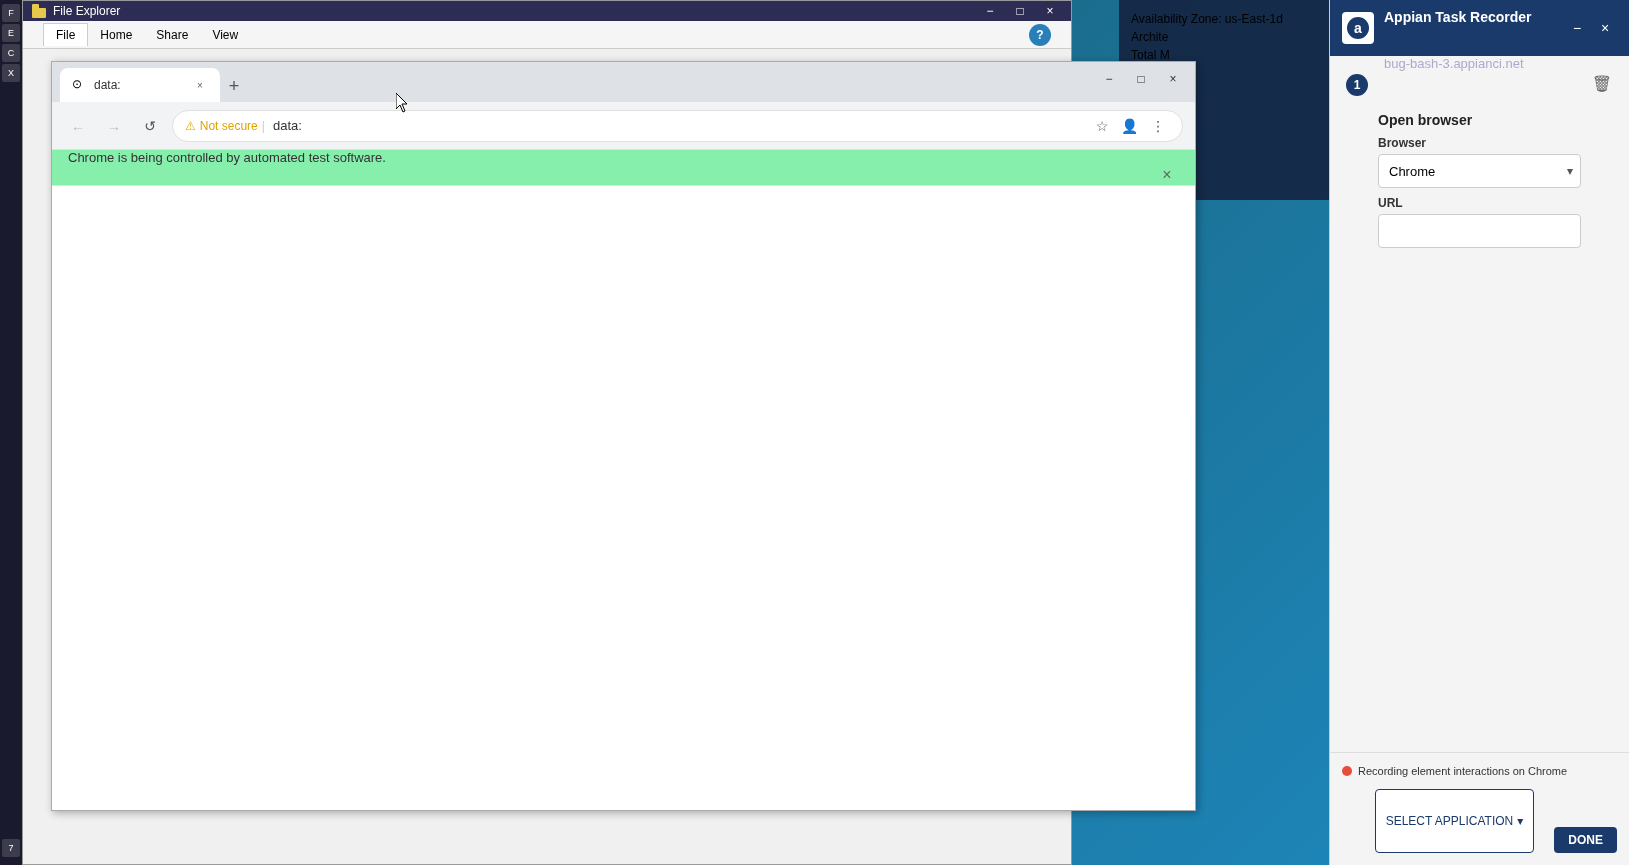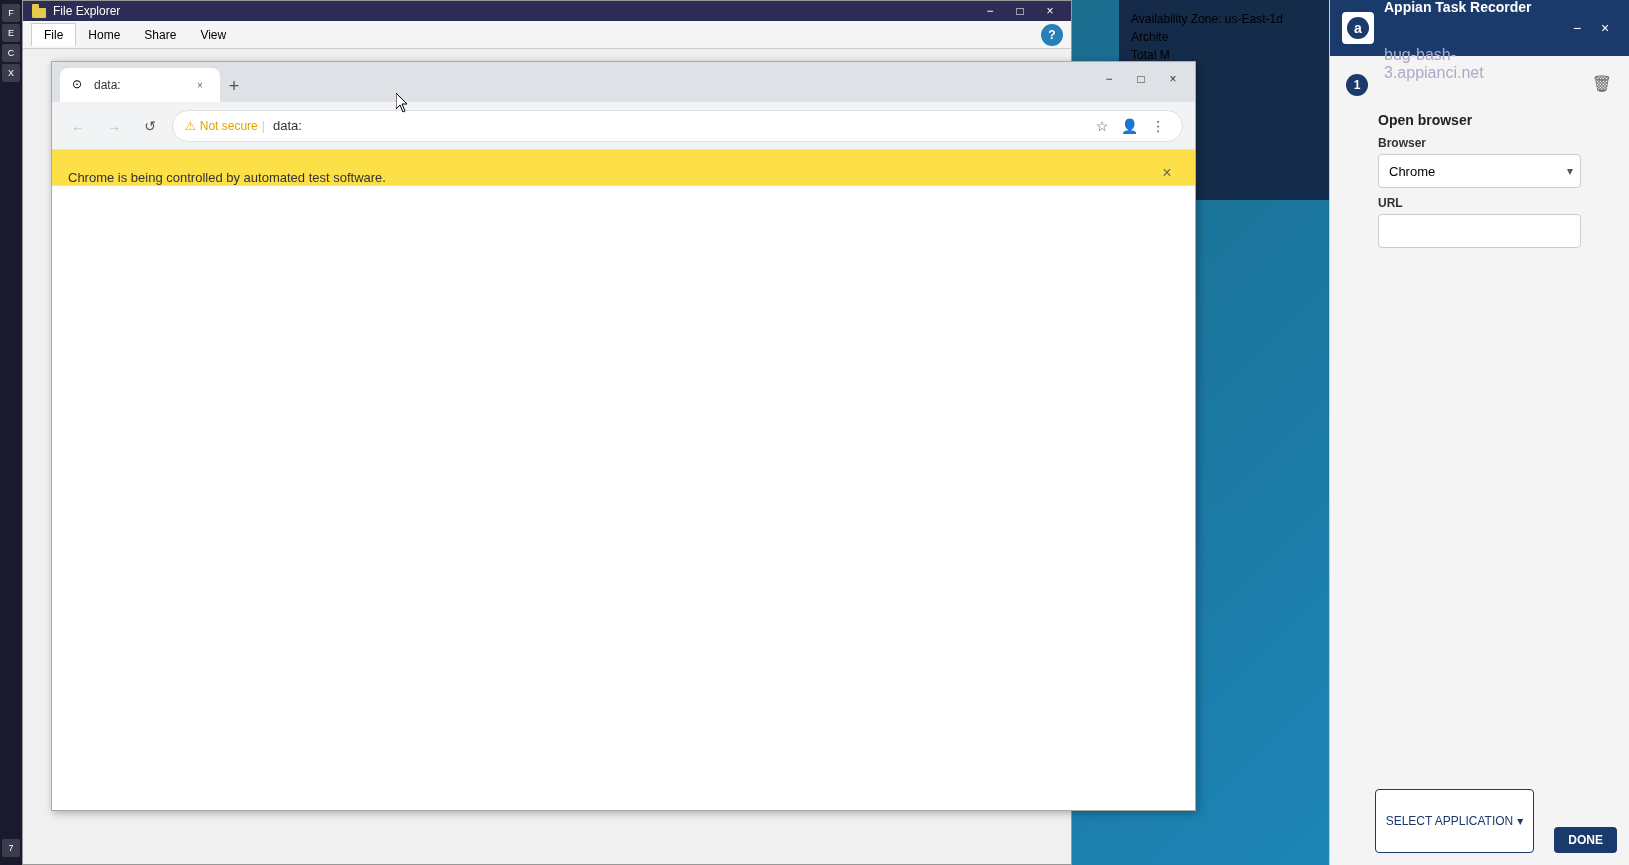--- a/index.html
+++ b/index.html
@@ -35,21 +35,21 @@
     .fe-titlebar-title { color: white; font-size: 12px; flex: 1; }
     .fe-titlebar-controls { display: flex; gap: 4px; }
     .fe-title-btn {
       width: 26px; height: 20px; background: transparent; border: none; color: white;
       cursor: pointer; font-size: 12px; display: flex; align-items: center; justify-content: center;
     }
 
     
     .fe-ribbon {
       background: #f5f5f5; border-bottom: 1px solid #ccc;
-      display: flex; align-items: center; padding: 0 8px; height: 28px;
+      display: flex; align-items: center; padding: 0 20px; height: 28px;
       flex-shrink: 0;
     }
     .fe-ribbon-tab {
       padding: 4px 12px; font-size: 12px; cursor: pointer; border: none; background: transparent;
     }
     .fe-ribbon-tab.active { background: white; border: 1px solid #ccc; border-bottom: none; }
     .fe-ribbon-help {
       margin-left: auto; width: 22px; height: 22px; background: #2980b9; color: white;
       border-radius: 50%; display: flex; align-items: center; justify-content: center; font-size: 12px; font-weight: bold;
     }
@@ -118,22 +118,22 @@
     }
 
     
     .chrome-content {
       flex: 1; background: white; position: relative;
     }
 
     
     .chrome-notification {
       position: absolute; top: 0; left: 0; right: 0;
-      height: 36px; background: #fde047; border-bottom: 1px solid #e0e0e0;
-      display: flex; align-items: flex-end; padding: 0 16px; font-size: 13px; color: #333;
+      height: 36px; background: #86efac; border-bottom: 1px solid #e0e0e0;
+      display: flex; align-items: flex-start; padding: 0 16px; font-size: 13px; color: #333; flex-direction: column;
     }
     .chrome-notification-close {
       margin-left: auto; width: 24px; height: 24px; border: none; background: transparent;
       cursor: pointer; font-size: 16px; color: #666; display: flex; align-items: center; justify-content: center;
     }
 
     
     .appian-panel {
       position: absolute; right: 0; top: 0; width: 300px; height: 865px;
       background: #f4f4f4; border-left: 1px solid #ccc;
@@ -145,21 +145,21 @@
     .appian-header {
       height: 56px; background: #1a3a6b; display: flex; align-items: center;
       padding: 0 12px; gap: 10px; flex-shrink: 0;
     }
     .appian-logo {
       width: 32px; height: 32px; background: white; border-radius: 4px;
       display: flex; align-items: center; justify-content: center; font-size: 18px; font-weight: bold; color: #1a3a6b;
     }
     .appian-header-text { flex: 1; }
     .appian-header-title { color: white; font-size: 14px; font-weight: bold; margin-top: 24px; }
-    .appian-header-subtitle { color: #aac; font-size: 16px; margin-top: 31px; }
+    .appian-header-subtitle { color: #aac; font-size: 13px; margin-top: 31px; }
     .appian-header-controls { display: flex; gap: 4px; }
     .appian-header-btn {
       width: 24px; height: 24px; border: none; background: transparent; cursor: pointer;
       color: white; font-size: 14px; display: flex; align-items: center; justify-content: center;
     }
 
     
     .appian-body { flex: 1; overflow-y: auto; padding: 16px; display: flex; flex-direction: column; gap: 12px; }
 
     
@@ -381,20 +381,26 @@
         <div class="appian-field">
           <div class="appian-field-label">URL</div>
           <input class="appian-input" type="text" value="" style="">
         </div>
       </div>
       <button class="appian-step-delete">🗑</button>
     </div>
 
   </div>
 
+  <div class="appian-footer">
+    <div class="appian-recording-indicator">
+      <div class="appian-recording-dot"></div>
+      <span class="appian-recording-text">Recording element interactions on Chrome</span>
+    </div>
+  </div>
   <div style="padding: 0 12px 12px; display: flex; gap: 20px; justify-content: flex-end;">
     <button class="appian-select-app-btn">
       <span>SELECT APPLICATION</span>
       <span>▾</span>
     </button>
     <button class="appian-done-btn">DONE</button>
   </div>
 </div>
 
 <div class="cursor" style="left: 396px; top: 93px;">

